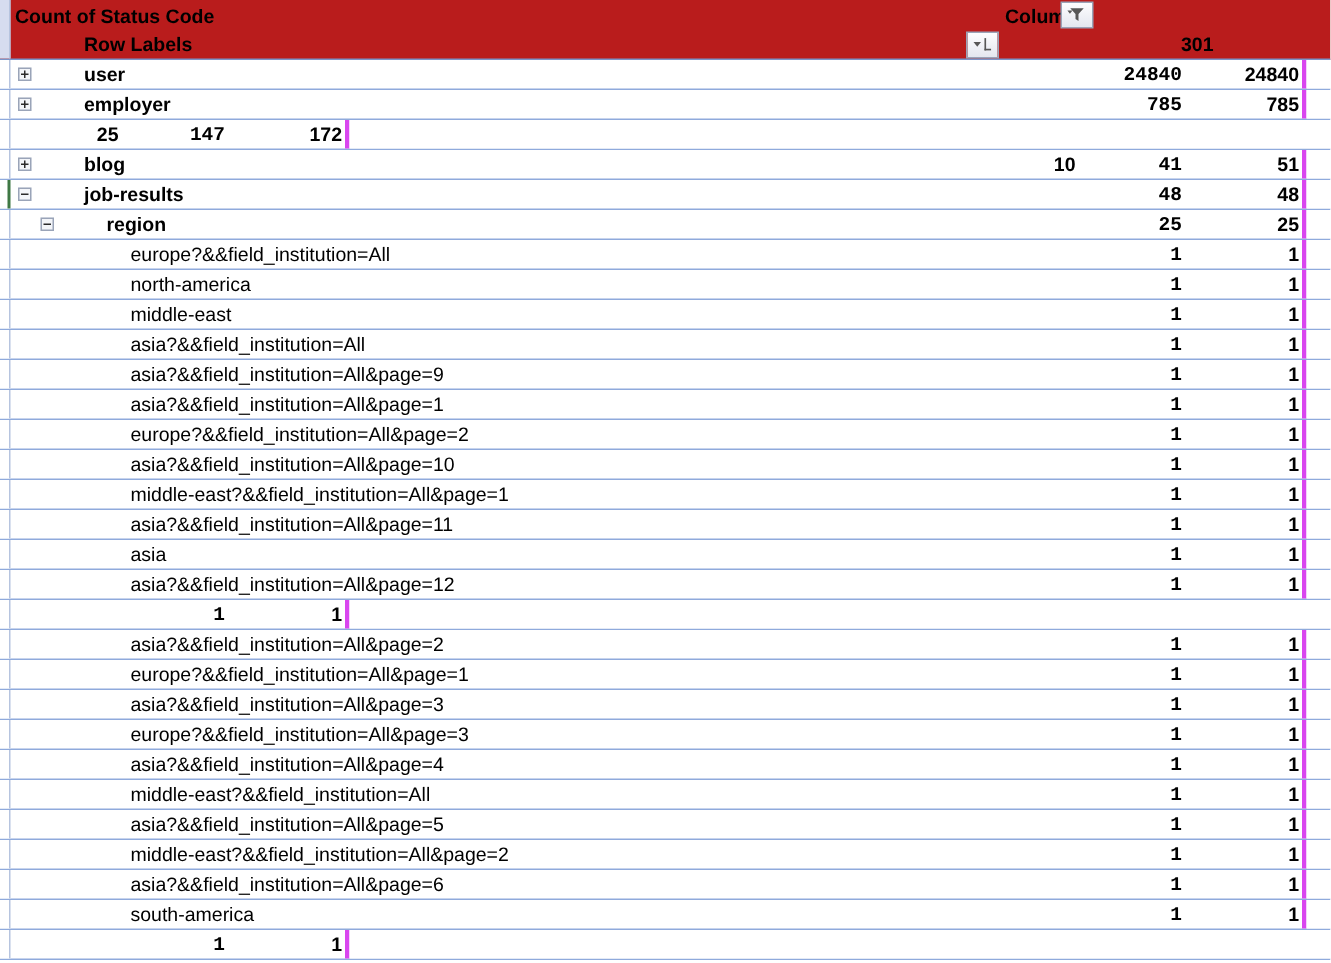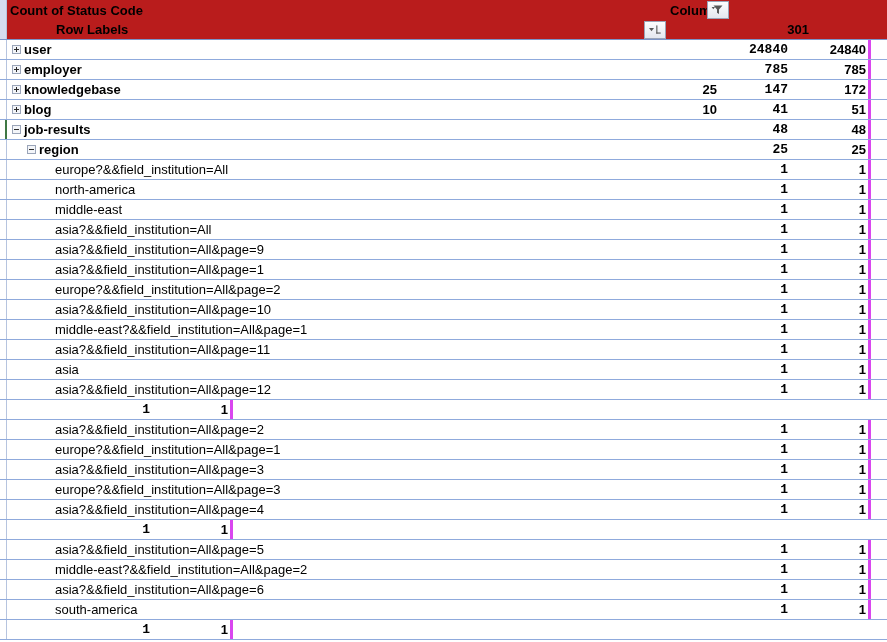--- a/index.html
+++ b/index.html
@@ -125,21 +125,21 @@
     content:"";position:absolute;
     left:1px;right:1px;top:3px;
     height:1px;background:#2b2b2b;
   }
   .pm.plus::after{
     content:"";position:absolute;
     top:1px;bottom:1px;left:3px;
     width:1px;background:#2b2b2b;
   }
 
-  .lbl-txt{display:inline-block;white-space:nowrap;}
+  .lbl-txt{display:inline-block;white-space:nowrap;margin-left:32px;}
 
   .ind-0{padding-left:5px;}
   .ind-1{padding-left:20px;}
   .ind-2{padding-left:48px;}
 
   .detail{font-weight:normal;}
 </style>
 </head>
 <body>
 
@@ -195,24 +195,20 @@
           <span class="pm plus"></span>
           <span class="lbl-txt">employer</span>
         </div>
         <div class="c-301 bold"></div>
         <div class="c-302 bold">785</div>
         <div class="c-total bold">785</div>
         <div class="c-tail"></div>
       </div>
       <div class="row body-row">
         <div class="gutter"></div>
-        <div class="c-label ind-0 bold">
-          <span class="pm plus"></span>
-          <span class="lbl-txt">knowledgebase</span>
-        </div>
         <div class="c-301 bold">25</div>
         <div class="c-302 bold">147</div>
         <div class="c-total bold">172</div>
         <div class="c-tail"></div>
       </div>
       <div class="row body-row">
         <div class="gutter"></div>
         <div class="c-label ind-0 bold">
           <span class="pm plus"></span>
           <span class="lbl-txt">blog</span>
@@ -416,20 +412,23 @@
         <div class="c-label ind-2 detail">
           <span class="lbl-txt">asia?&amp;&amp;field_institution=All&amp;page=4</span>
         </div>
         <div class="c-301 bold"></div>
         <div class="c-302 bold">1</div>
         <div class="c-total bold">1</div>
         <div class="c-tail"></div>
       </div>
       <div class="row body-row">
         <div class="gutter"></div>
+        <div class="c-label ind-2 detail">
+          <span class="lbl-txt">middle-east?&amp;&amp;field_institution=All</span>
+        </div>
         <div class="c-301 bold"></div>
         <div class="c-302 bold">1</div>
         <div class="c-total bold">1</div>
         <div class="c-tail"></div>
       </div>
       <div class="row body-row">
         <div class="gutter"></div>
         <div class="c-label ind-2 detail">
           <span class="lbl-txt">asia?&amp;&amp;field_institution=All&amp;page=5</span>
         </div>

